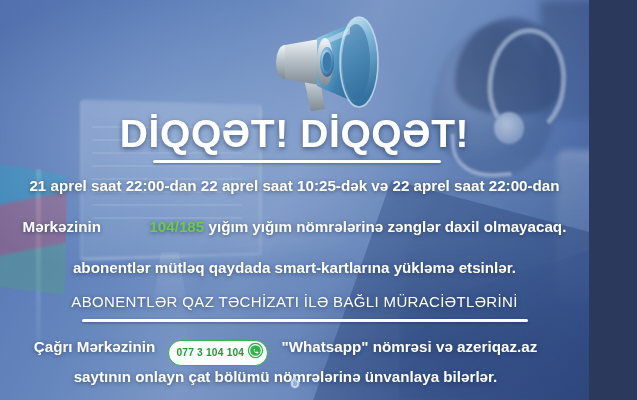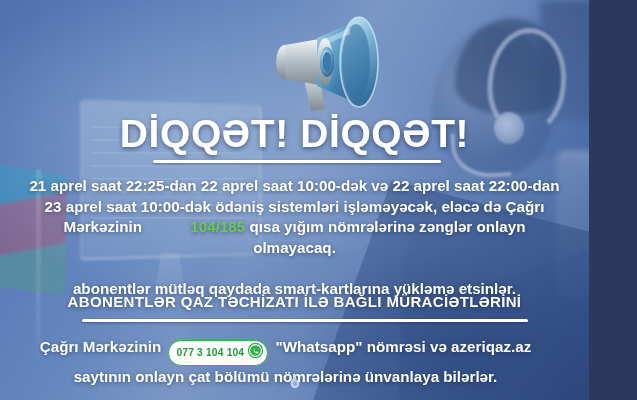--- a/index.html
+++ b/index.html
@@ -170,41 +170,41 @@
 
   .body-block {
     position: absolute; left: 22px; right: 22px; top: 176px;
     font-size: 15.2px; font-weight: bold; line-height: 20.6px;
     text-shadow: 0 1px 4px rgba(18,36,72,.58);
   }
   .hl-green { color: #6ecb4a; margin-left: 44px; }
 
   .subheading {
     position: absolute; left: 0; right: 0; top: 293px;
-    font-size: 15px; font-weight: bold; letter-spacing: .35px;
+    font-size: 15px; font-weight: normal; letter-spacing: .35px;
     text-shadow: 0 1px 4px rgba(18,36,72,.58);
   }
   .sub-rule {
     position: absolute; left: 82px; width: 446px; top: 319px;
     height: 3px; background: #ffffff; border-radius: 2px;
     box-shadow: 0 1px 3px rgba(18,36,72,.45);
   }
 
   .contact-block {
     position: absolute; left: 22px; right: 40px; top: 336px;
     font-size: 15.2px; font-weight: bold; line-height: 21px;
     text-shadow: 0 1px 4px rgba(18,36,72,.58);
   }
   .contact-line { display: block; }
 
   .phone-badge {
     display: inline-flex; align-items: center; gap: 3px;
     background: #ffffff; border: 1.6px solid #2fb34a;
     border-radius: 13px; padding: 1px 3px 1px 7px;
-    margin: 0 3px; vertical-align: -4px;
+    margin: 0 9px; vertical-align: -4px;
     text-shadow: none;
   }
   .phone-number {
     color: #1f9b3b; font-size: 10.2px; font-weight: bold;
     letter-spacing: .2px; white-space: nowrap;
   }
   .wa-icon { display: block; }
 
   
   .flame-logo { position: absolute; left: 50%; transform: translateX(-50%); bottom: 4px; }
@@ -277,25 +277,25 @@
       <path d="M66 33 L95 20 L95 26 L67 38 Z" fill="#e3f2fa" opacity=".45"></path>
     </svg>
   </div>
 
   <div class="content">
 
     <div class="headline">DİQQƏT! DİQQƏT!</div>
     <div class="headline-rule"></div>
 
     <div class="body-block">
-      <span>21 aprel saat 22:25-dan 22 aprel saat 10:00-dək və 22 aprel saat 22:00-dan</span><br>
-      <span>23 aprel saat 10:00-dək ödəniş sistemləri işləməyəcək, eləcə də Çağrı</span><br>
+      <span>21 aprel saat 22:00-dan 22 aprel saat 10:25-dək və 22 aprel saat 22:00-dan</span><br>
+      <br>
       <span>Mərkəzinin</span>
       <span class="hl-green">104/185</span>
-      <span>qısa yığım nömrələrinə zənglər onlayn olmayacaq.</span><br>
+      <span>yığım yığım nömrələrinə zənglər daxil olmayacaq.</span><br>
       <br>
       <span>abonentlər mütləq qaydada smart-kartlarına yükləmə etsinlər.</span>
     </div>
 
     <div class="subheading">ABONENTLƏR QAZ TƏCHİZATI İLƏ BAĞLI MÜRACİƏTLƏRİNİ</div>
     <div class="sub-rule"></div>
 
     <div class="contact-block">
       <span class="contact-line">
         <span>Çağrı Mərkəzinin</span>

